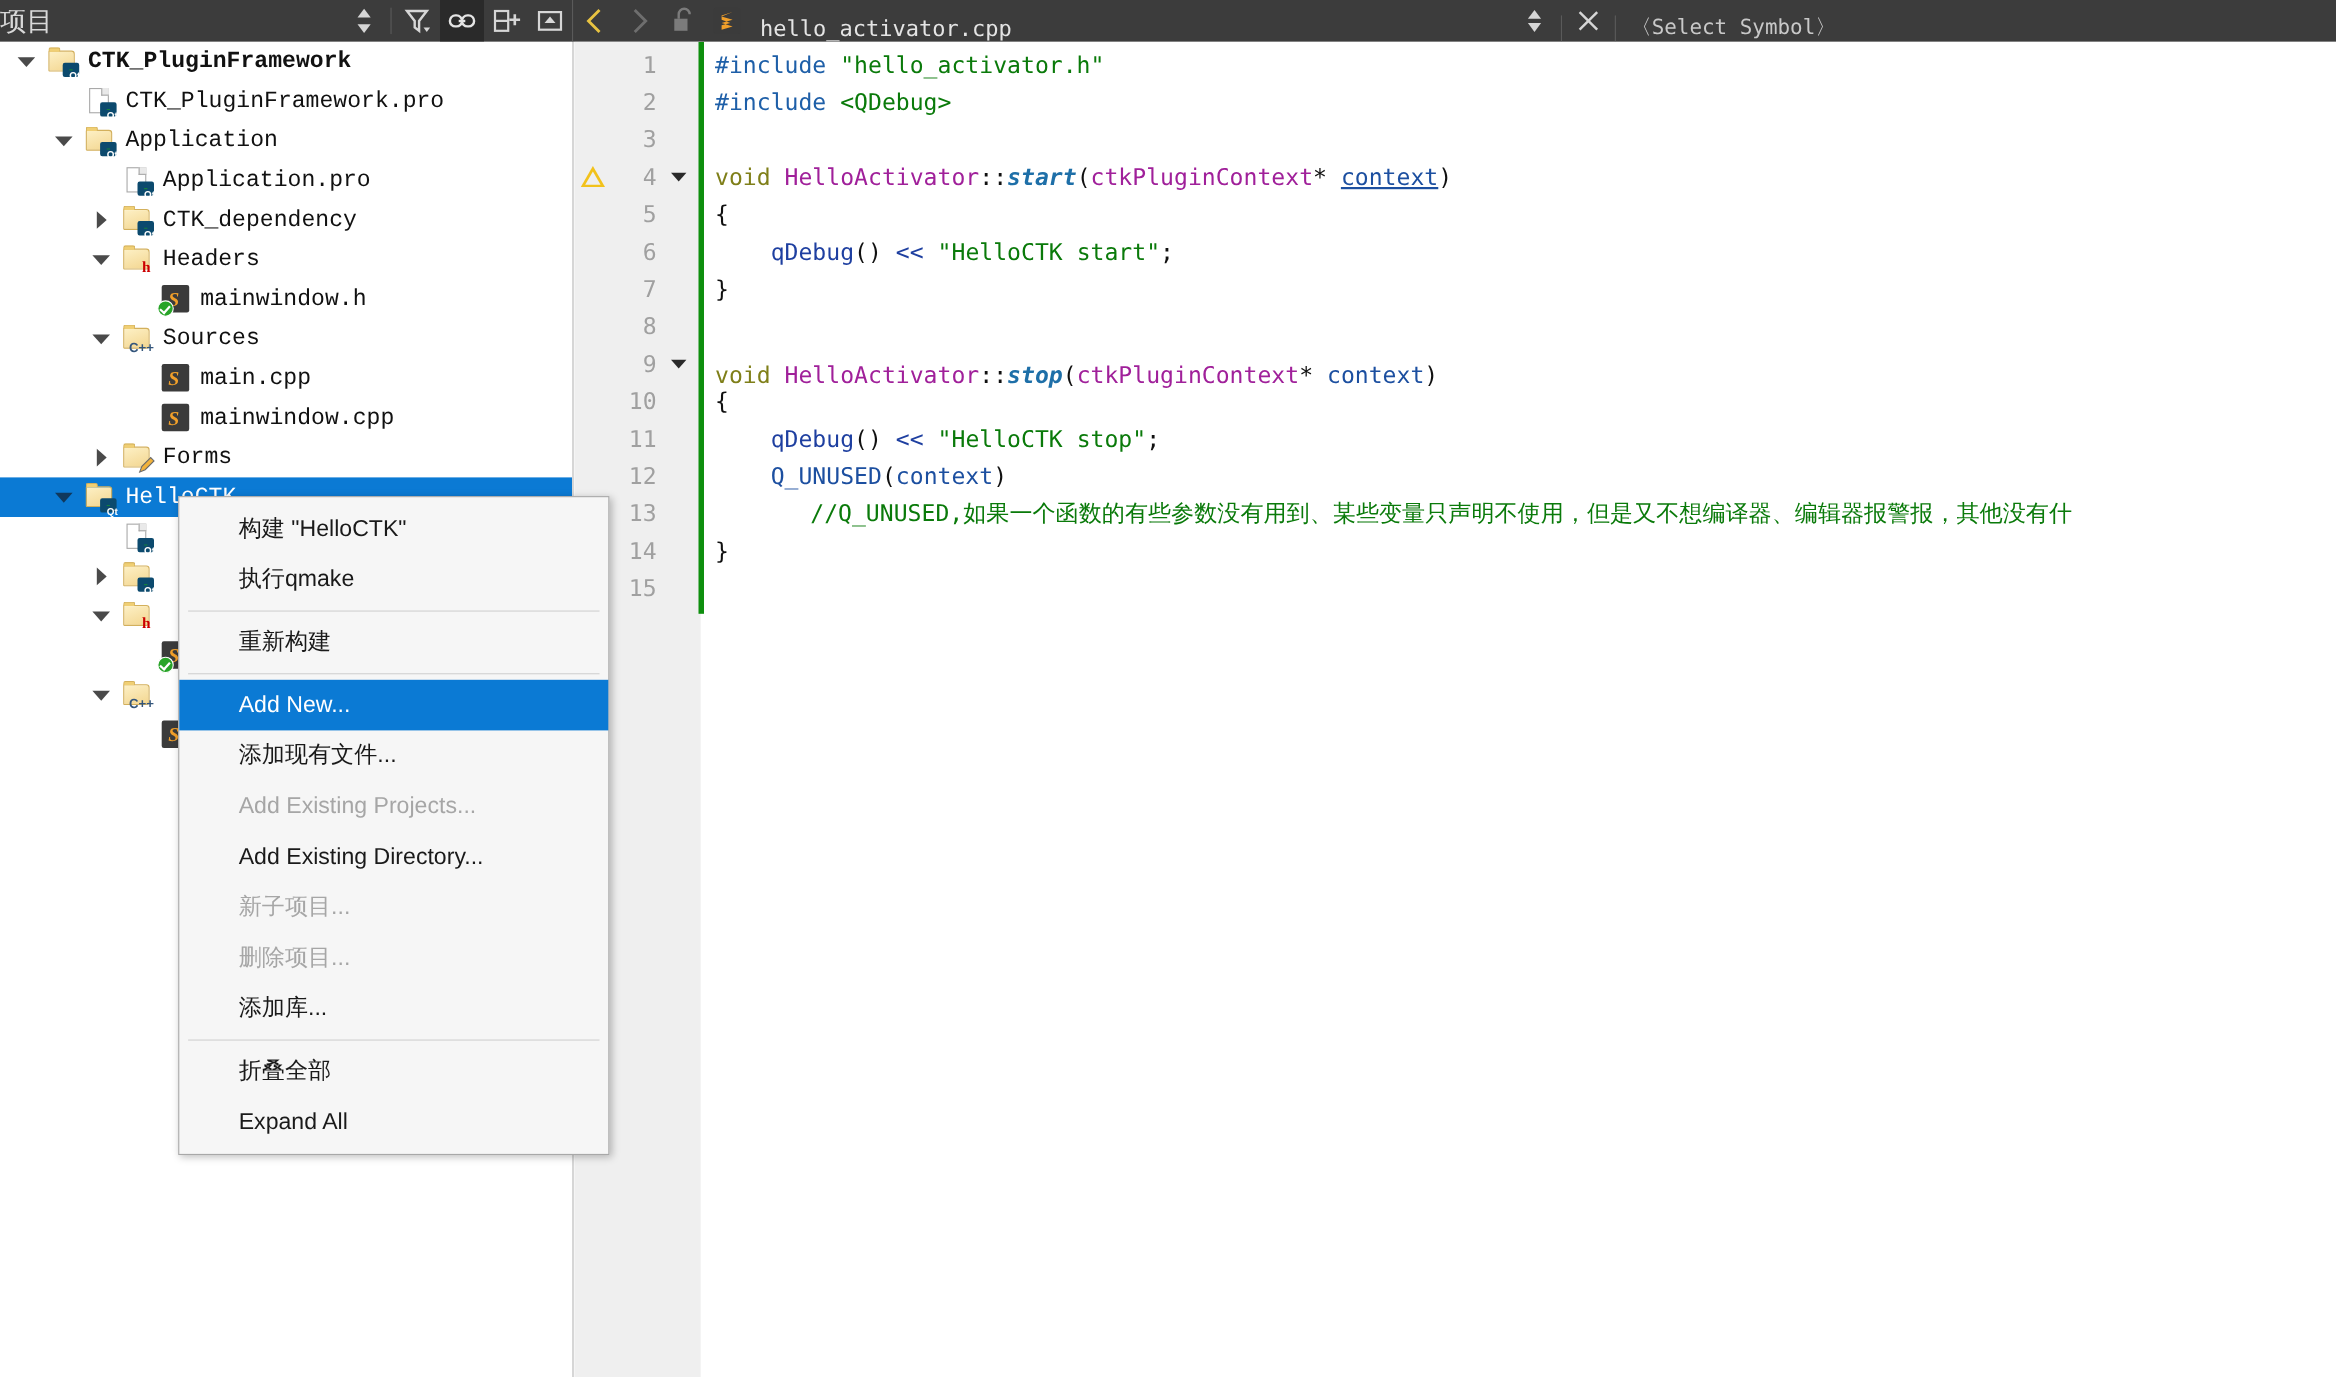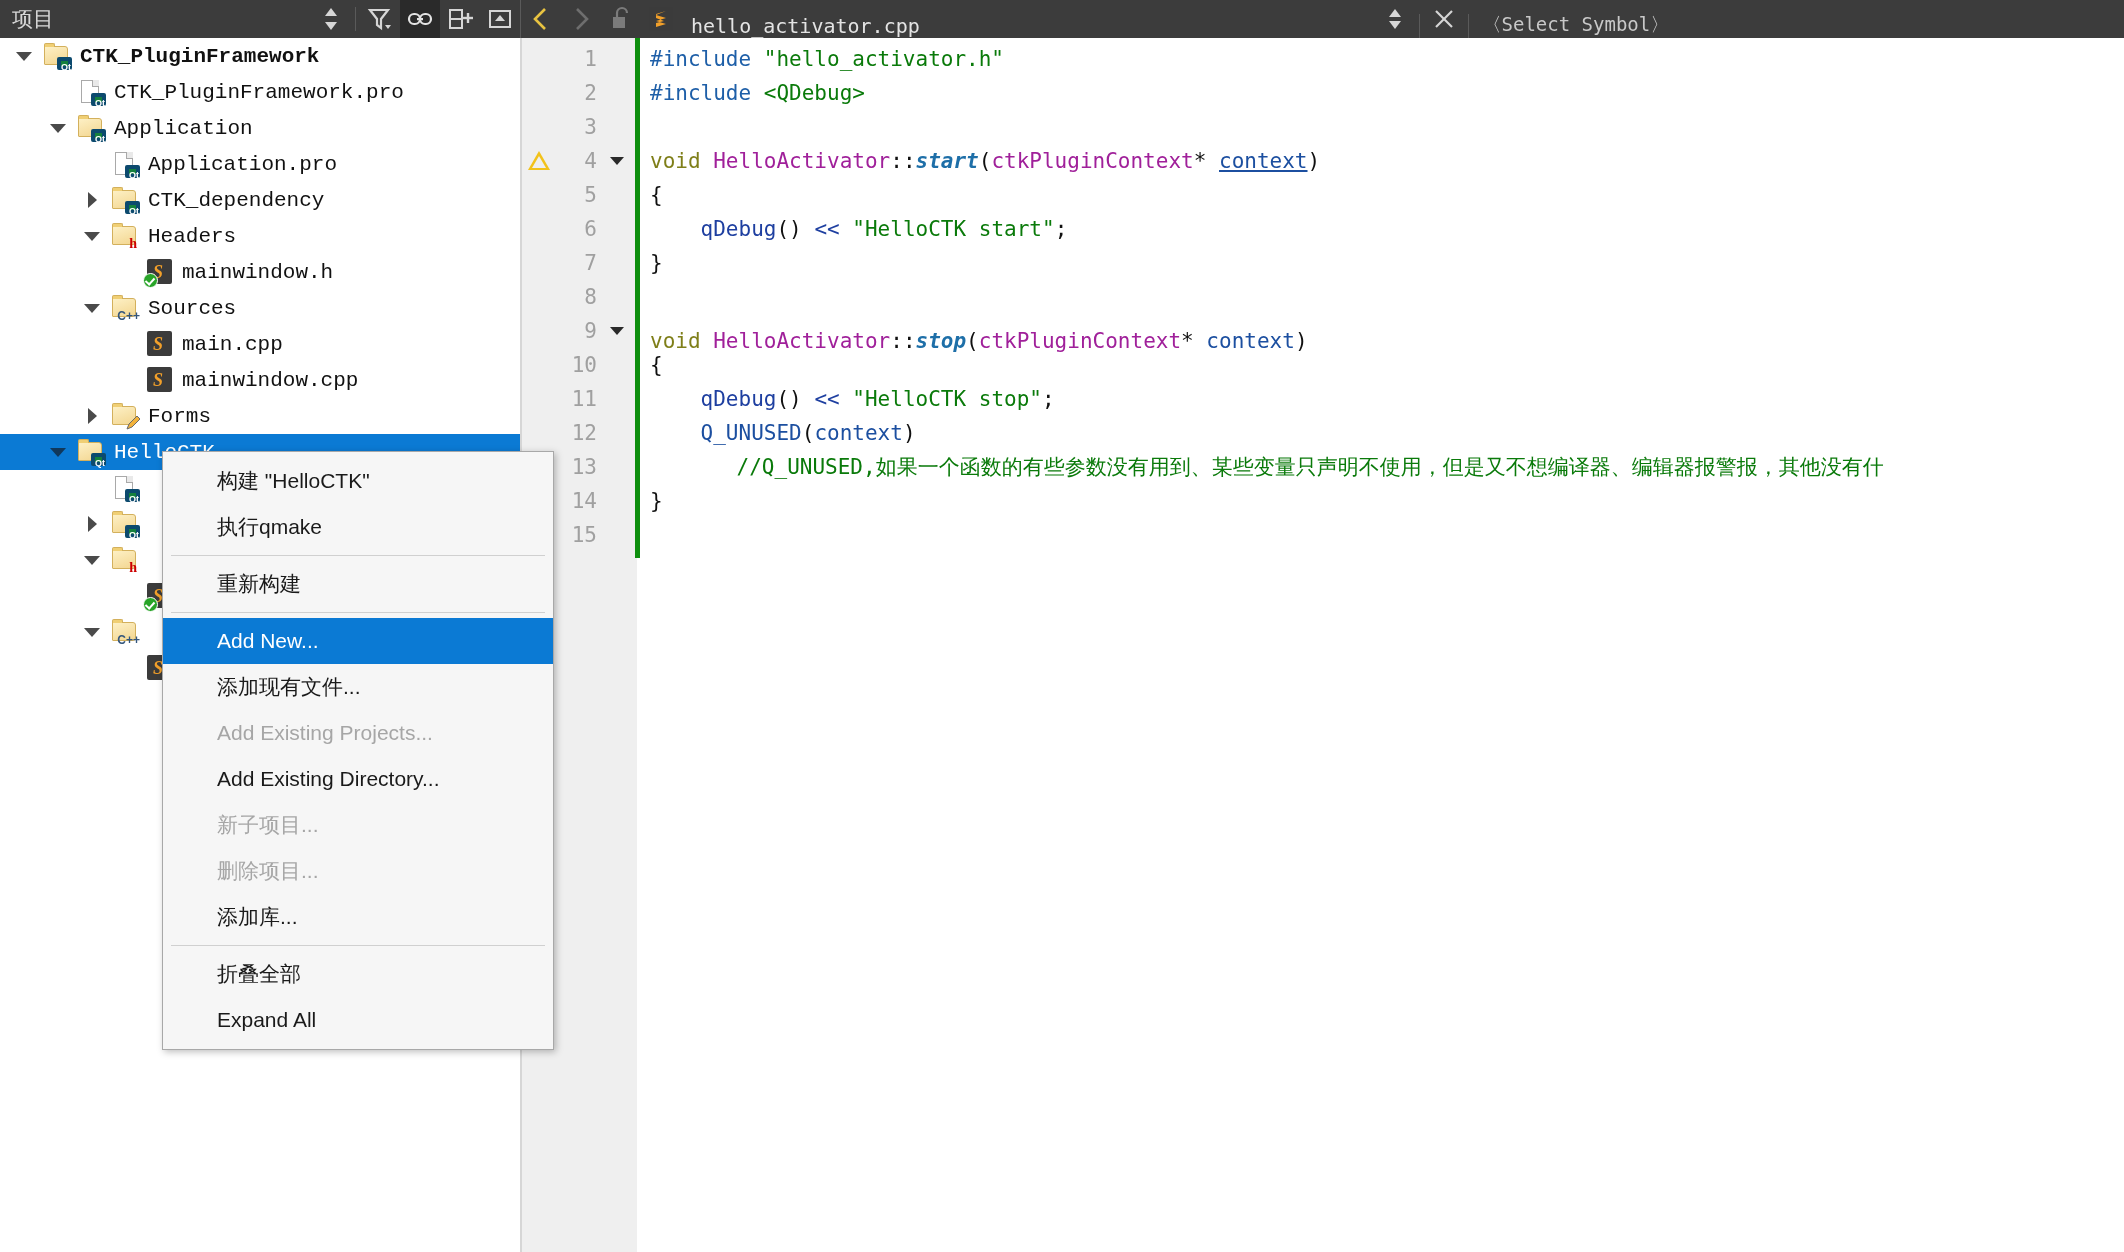--- a/index.html
+++ b/index.html
@@ -28,22 +28,21 @@
   }
   .tb-left {
     width: 520px;
     height: 38px;
     display: flex;
     align-items: center;
     flex: 0 0 auto;
   }
   .tb-title {
     color: #d8d8d8;
-    font-size: 21px;
-    padding-left: 12px;
+    font-size: 24px;
     white-space: nowrap;
     flex: 1 1 auto;
   }
   .tb-icon {
     width: 40px; height: 38px;
     display: flex;
     align-items: center;
     justify-content: center;
     flex: 0 0 auto;
   }
@@ -177,21 +176,21 @@
   .badge-qt {
     position: absolute;
     right: 0px; bottom: 1px;
     width: 15px; height: 13px;
     background: #15803d;
     color: #ffffff;
     font-size: 9px;
     font-weight: bold;
     line-height: 13px;
     text-align: center;
-    border: 4px solid #0c4a6e;
+    border: 6px solid #0c4a6e;
     border-radius: 2px;
     box-sizing: border-box;
     font-family: "Liberation Sans", sans-serif;
   }
   .badge-h {
     position: absolute;
     right: 3px; bottom: -1px;
     color: #cc0000;
     font-size: 14px;
     font-weight: bold;

